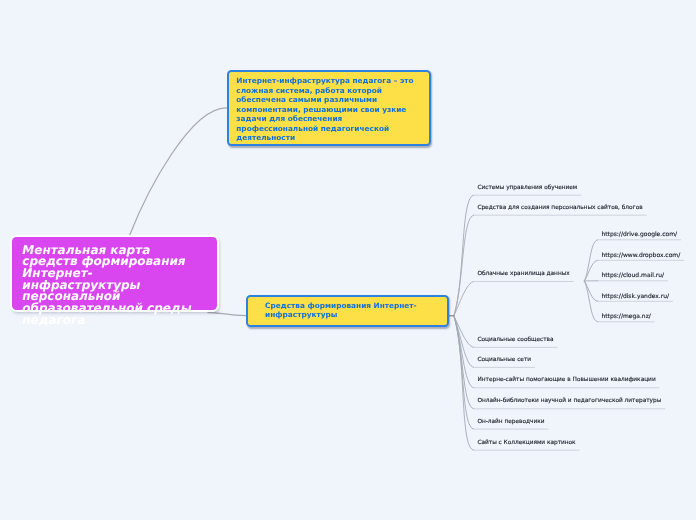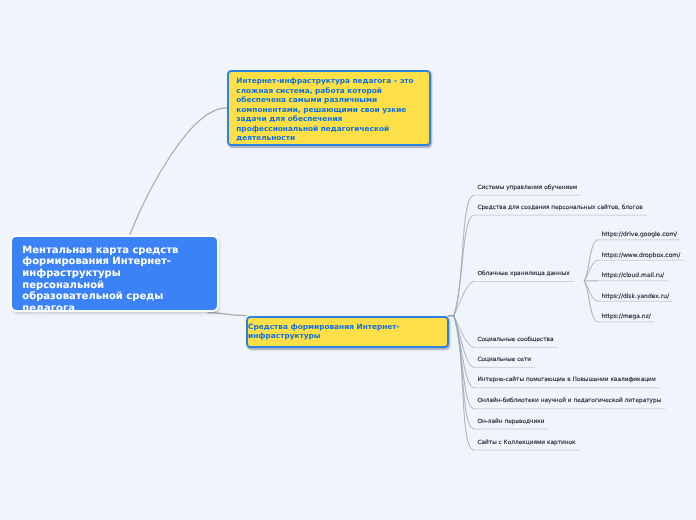--- a/index.html
+++ b/index.html
@@ -4,24 +4,24 @@
 <title>Ментальная карта средств формирования Интернет-инфраструктуры</title>
 <style>
   html,body{margin:0;padding:0;}
   body{width:696px;height:520px;background:#f0f4fb;overflow:hidden;
        font-family:"DejaVu Sans",sans-serif;position:relative;
        -webkit-font-smoothing:antialiased;text-rendering:geometricPrecision;}
   #canvas{position:absolute;left:0;top:0;width:696px;height:520px;}
   svg#links{position:absolute;left:0;top:0;width:696px;height:520px;pointer-events:none;}
   .node{position:absolute;box-sizing:border-box;}
 
-  .root{left:11.8px;top:237px;width:205.7px;height:73.4px;background:#3b82f6;
+  .root{left:11.8px;top:237px;width:205.7px;height:73.4px;background:#d946ef;
         border-radius:4.5px;color:#ffffff;font-weight:bold;
-        font-size:10px;line-height:11.7px;padding:7.5px 13px 0 10.5px;letter-spacing:0px;
-        box-shadow:0 0 0 2px #fcfdfe, 1.5px 2.5px 3.5px rgba(90,100,125,.38);}
+        font-size:12px;line-height:11.7px;padding:7.5px 13px 0 10.5px;letter-spacing:0px;
+        box-shadow:0 0 0 2px #fcfdfe, 1.5px 2.5px 3.5px rgba(90,100,125,.38);font-style:italic;}
 
   .card{background:#fde047;border:2px solid #2f81e0;border-radius:4.5px;
         color:#1170dd;font-weight:bold;font-size:7.35px;line-height:9.58px;
         box-shadow:1px 1.4px 1.6px rgba(80,88,105,.45);}
 
   .leaf{position:absolute;font-size:5.8px;color:#181c24;white-space:nowrap;-webkit-text-stroke:0.13px #181c24;
         letter-spacing:0px;}
   .urlleaf{font-size:6.0px;}
 </style>
 </head>
@@ -63,21 +63,21 @@
     </svg>
 
   <div class="node root">
     <span>Ментальная карта средств формирования Интернет-инфраструктуры персональной образовательной среды педагога</span>
   </div>
 
   <div class="node card" id="note" style="left:227px;top:70px;width:204px;height:76px;padding:4.0px 6px 0 7.3px;">
     <span>Интернет-инфраструктура педагога – это сложная система, работа которой обеспечена самыми различными компонентами, решающими свои узкие задачи для обеспечения профессиональной педагогической деятельности</span>
   </div>
 
-  <div class="node card" id="branch" style="left:246.1px;top:316px;width:203.0px;height:31.8px;padding:5.0px 6px 0 0;line-height:8.72px;">
+  <div class="node card" id="branch" style="left:246.1px;top:295px;width:203.0px;height:31.8px;padding:5.0px 6px 0 17px;line-height:8.72px;">
     <span>Средства формирования Интернет-инфраструктуры</span>
   </div>
 
   <div id="leaves">
       <div class="leaf" style="left: 477.4px; top: 184.6px;">Системы управления обучением</div>
       <div class="leaf" style="left: 477.4px; top: 204.6px;">Средства для создания персональных сайтов, блогов</div>
       <div class="leaf" style="left: 477.4px; top: 270.9px;">Облачные хранилища данных</div>
       <div class="leaf" style="left: 477.4px; top: 336.8px;">Социальные сообщества</div>
       <div class="leaf" style="left: 477.4px; top: 356.8px;">Социальные сети</div>
       <div class="leaf" style="left: 477.4px; top: 377.2px;">Интерне-сайты помогающие в Повышении квалификации</div>

